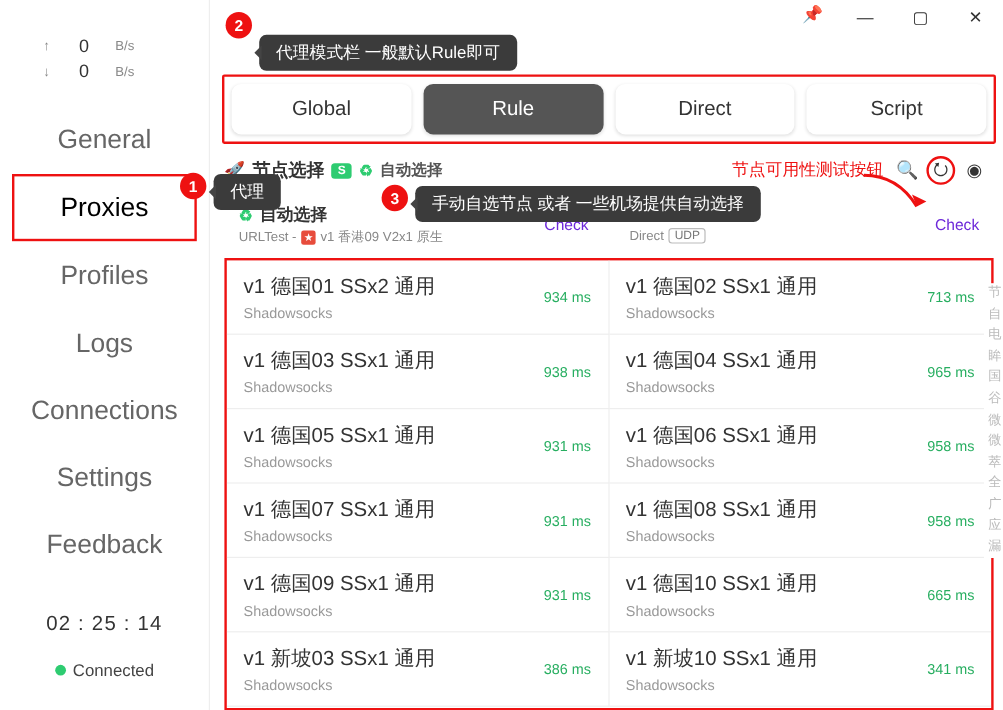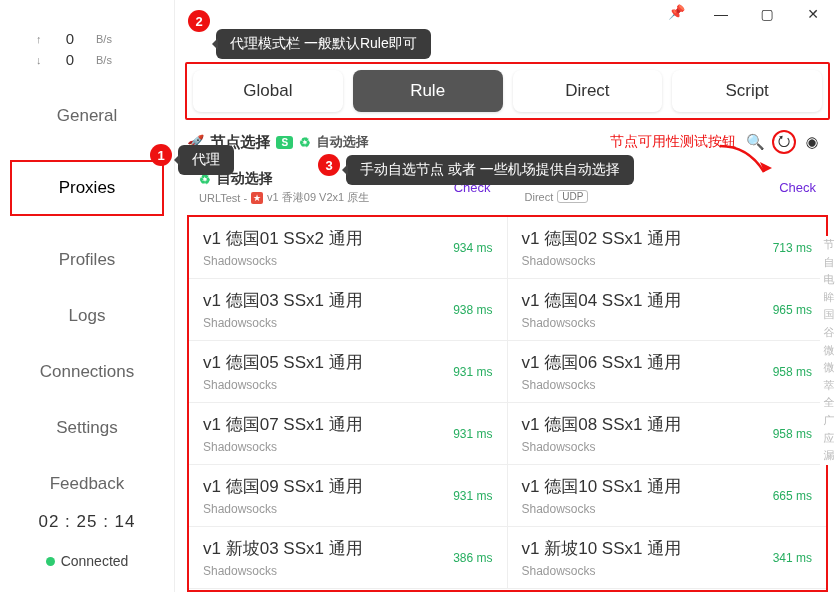--- a/index.html
+++ b/index.html
@@ -7,23 +7,23 @@
   .window-controls { position:absolute; top:0; right:0; display:flex; gap:0; }
   .win-btn { width:46px; height:28px; display:flex; align-items:center; justify-content:center; font-size:14px; cursor:pointer; color:#333; }
   .pin-icon { position:absolute; top:4px; right:150px; font-size:14px; }
   .layout { display:flex; height:100%; }
   .sidebar { width:175px; border-right:1px solid #eee; display:flex; flex-direction:column; padding-top:28px; }
   .speed-row { display:flex; align-items:center; gap:16px; padding:2px 0 2px 36px; font-size:13px; color:#333; }
   .speed-row .arrow{ font-size:11px; color:#888; width:8px;}
   .speed-row .val{ width:20px; text-align:center; font-size:15px;}
   .speed-row .unit{ font-size:11px; color:#888;}
   .nav { margin-top:18px; display:flex; flex-direction:column; }
-  .nav-item { height:56px; display:flex; align-items:center; justify-content:center; font-size:17px; color:#666; cursor:pointer; position:relative; }
+  .nav-item { height:56px; display:flex; align-items:center; justify-content:center; font-size:22px; color:#666; cursor:pointer; position:relative; }
   .nav-item.active { color:#000; }
-  .nav-item.boxed { border:2px solid #e11; margin:16px 10px; }
+  .nav-item.boxed { border:2px solid #e11; margin:1px 10px; }
   .status-block { margin-top:auto; padding:0 0 24px 0; text-align:center; }
   .timer { font-size:17px; letter-spacing:1px; color:#333; margin-bottom:20px; }
   .conn-dot{ display:inline-block; width:9px; height:9px; border-radius:50%; background:#2ecc71; margin-right:6px; vertical-align:middle;}
   .conn-text{ font-size:14px; color:#444; }
   .main { flex:1; padding:14px 6px 0 10px; display:flex; flex-direction:column; position:relative;margin-top:48px; }
   .tabs-wrap { border:2px solid #e11; border-radius:2px; padding:6px; }
   .tabs { display:flex; gap:10px; }
   .tab { flex:1; height:42px; border-radius:8px; display:flex; align-items:center; justify-content:center; font-size:17px; color:#333; background:#fff; box-shadow:0 1px 3px rgba(0,0,0,.12); cursor:pointer;}
   .tab.active { background:#555; color:#fff; }
   .after-tabs { display:flex; align-items:center; justify-content:space-between; margin:10px 6px 2px 2px; }

